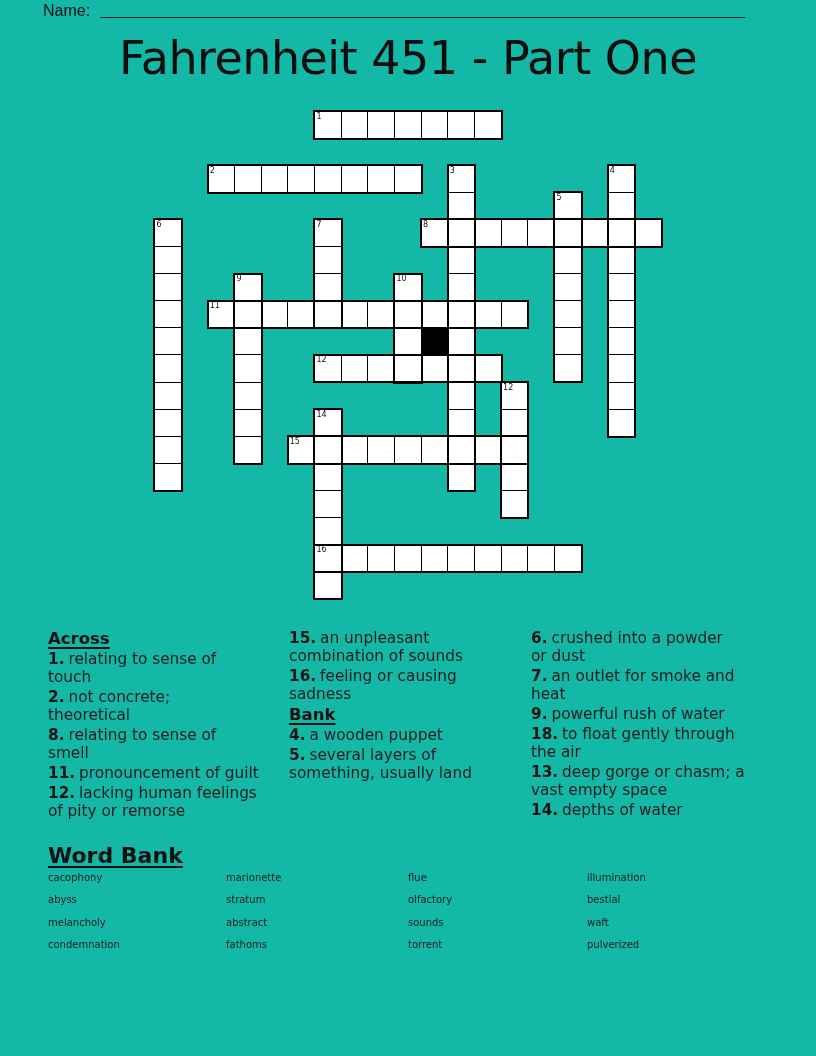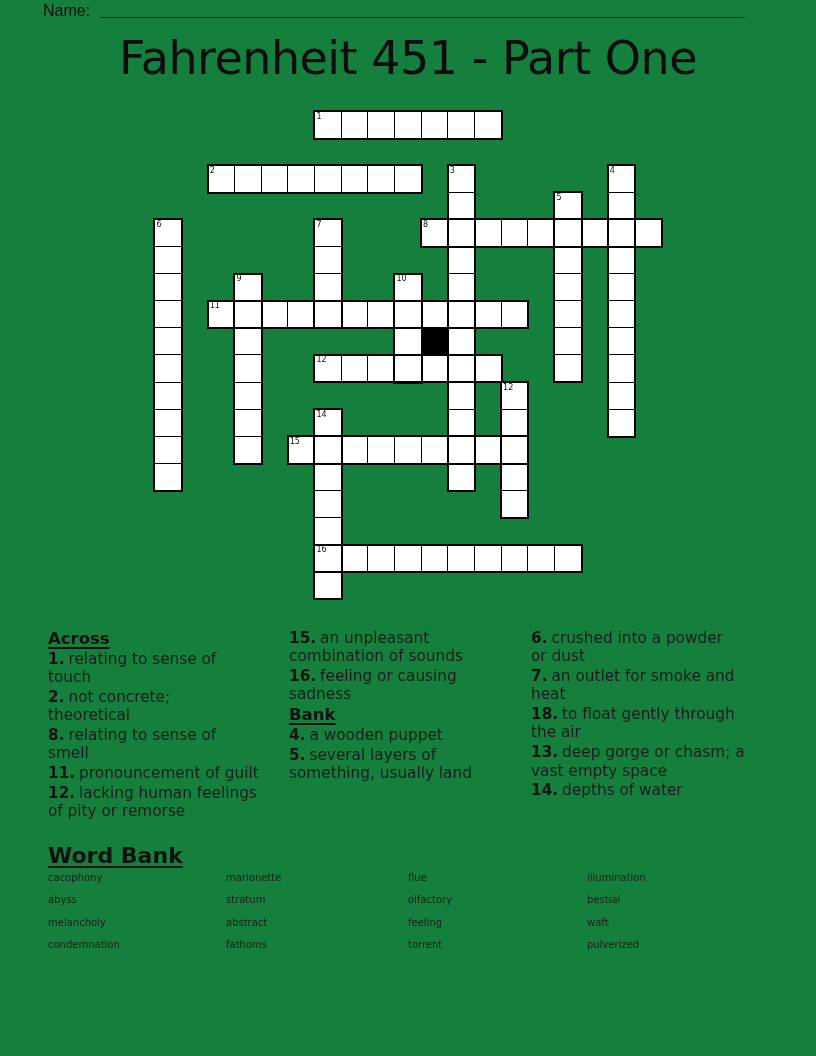--- a/index.html
+++ b/index.html
@@ -1,17 +1,17 @@
 <!DOCTYPE html>
 <html><head>
 <meta charset="utf-8">
 <style>
   html,body{margin:0;padding:0;background:#fff;}
   #page{
-    position:relative;width:816px;height:1056px;background:#15803d;
+    position:relative;width:816px;height:1056px;background:#14b8a6;
     font-family:"DejaVu Sans",sans-serif;color:#1a1a1a;overflow:hidden;text-decoration:underline;
   }
   
   .name-label{
     position:absolute;left:43px;top:2px;font-family:"Liberation Sans",sans-serif;
     font-size:16px;color:#111;
   }
   .name-line{
     position:absolute;left:100px;top:16.5px;width:645px;height:0;
     border-top:1.7px solid #222;
@@ -238,20 +238,21 @@
       <div class="clue-header">Bank</div>
       <div class="clue"><b class="clue-num">4.</b><span class="clue-text">a wooden puppet</span></div>
       <div class="clue"><b class="clue-num">5.</b><span class="clue-text">several layers of
 something, usually land</span></div>
     </div>
   <div class="clue-col clue-col-3">
       <div class="clue"><b class="clue-num">6.</b><span class="clue-text">crushed into a powder
 or dust</span></div>
       <div class="clue"><b class="clue-num">7.</b><span class="clue-text">an outlet for smoke and
 heat</span></div>
+      <div class="clue"><b class="clue-num">9.</b><span class="clue-text">powerful rush of water</span></div>
       <div class="clue"><b class="clue-num">18.</b><span class="clue-text">to float gently through
 the air</span></div>
       <div class="clue"><b class="clue-num">13.</b><span class="clue-text">deep gorge or chasm; a
 vast empty space</span></div>
       <div class="clue"><b class="clue-num">14.</b><span class="clue-text">depths of water</span></div>
     </div>
 
   <div class="wb-header">Word Bank</div>
   <div id="wb-cols">
       <div class="wb-col" style="left: 48px;">
@@ -262,21 +263,21 @@
       </div>
       <div class="wb-col" style="left: 226px;">
         <div class="wb-word">marionette</div>
         <div class="wb-word">stratum</div>
         <div class="wb-word">abstract</div>
         <div class="wb-word">fathoms</div>
       </div>
       <div class="wb-col" style="left: 408px;">
         <div class="wb-word">flue</div>
         <div class="wb-word">olfactory</div>
-        <div class="wb-word">feeling</div>
+        <div class="wb-word">sounds</div>
         <div class="wb-word">torrent</div>
       </div>
       <div class="wb-col" style="left: 587px;">
         <div class="wb-word">illumination</div>
         <div class="wb-word">bestial</div>
         <div class="wb-word">waft</div>
         <div class="wb-word">pulverized</div>
       </div>
     </div>
 

